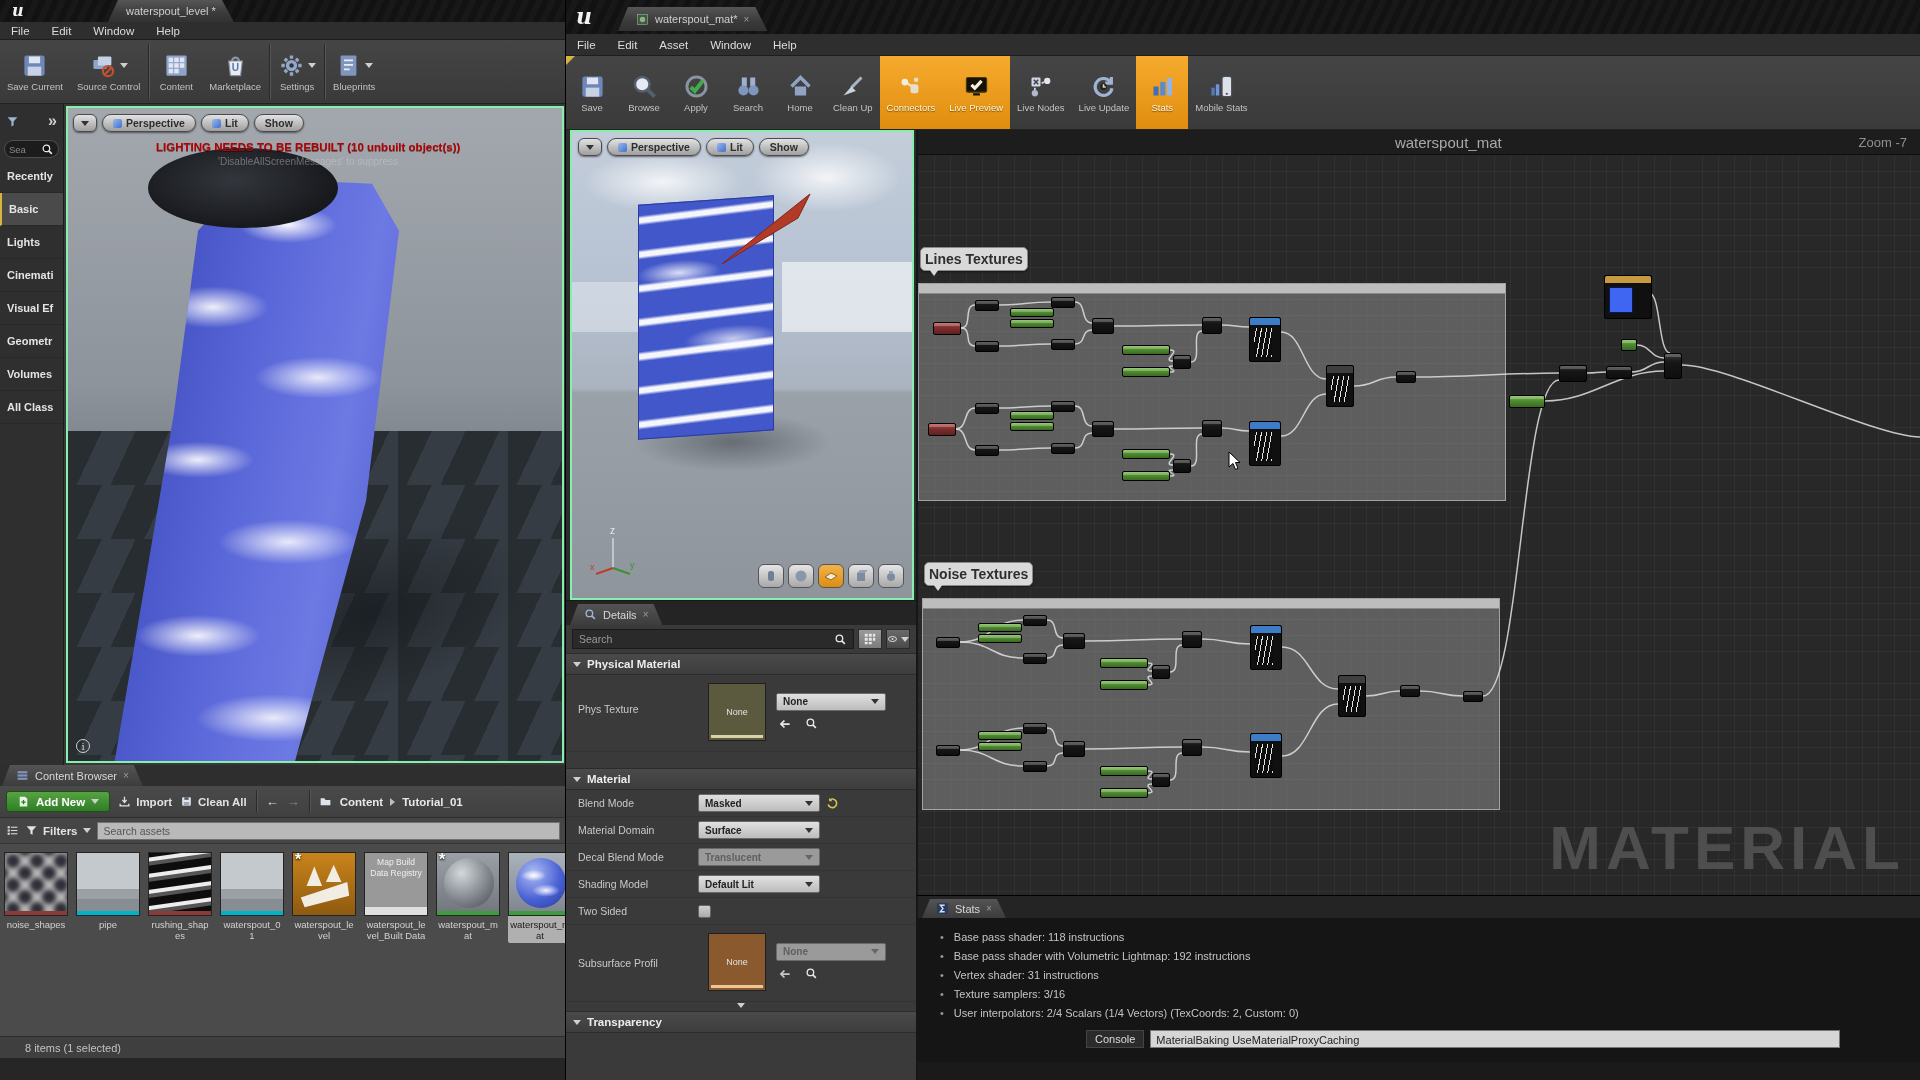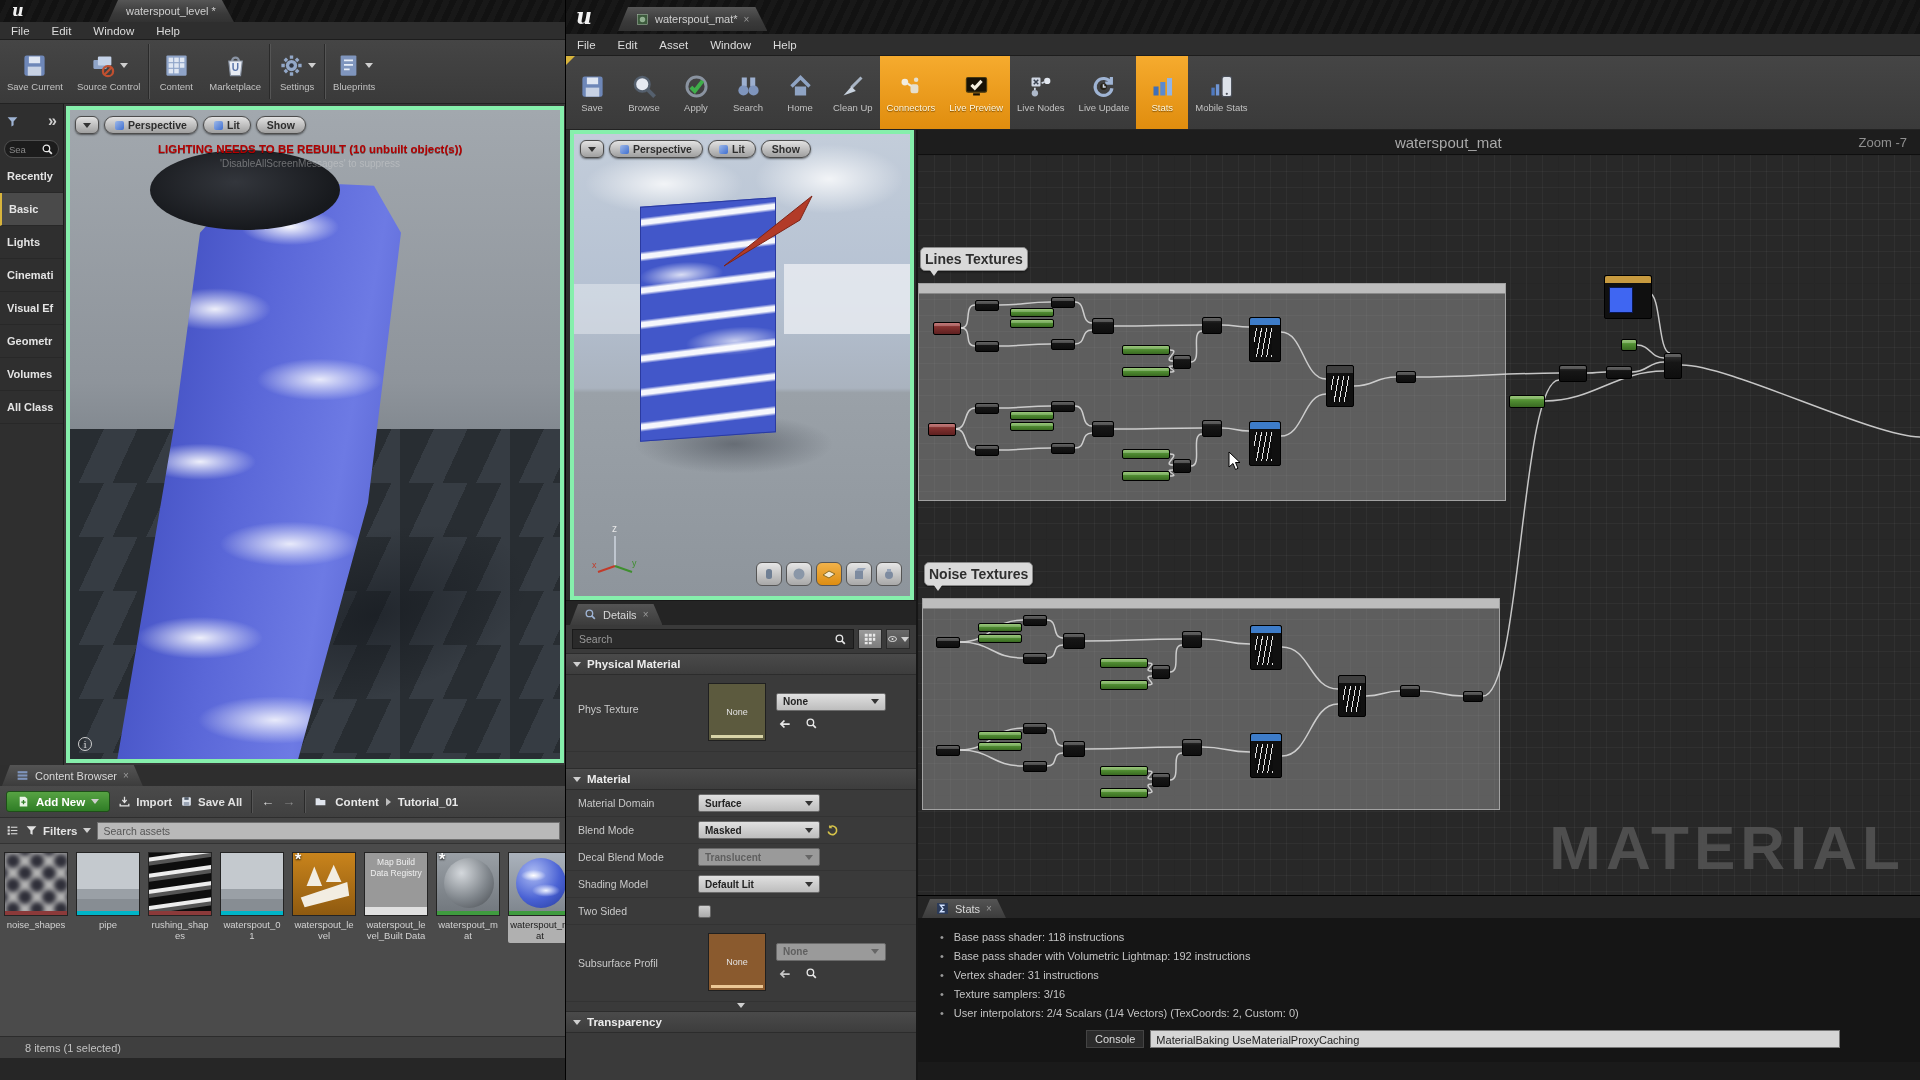--- a/index.html
+++ b/index.html
@@ -27,21 +27,21 @@
   .ticon svg{width:27px;height:27px;display:block;}
   .caret{width:0;height:0;border-left:4px solid transparent;border-right:4px solid transparent;border-top:5px solid #cfcfcf;display:inline-block;}
   
   .sidebar{left:0;top:104px;width:64px;bottom:315px;background:#2f2f2f;border-right:1px solid #1c1c1c;}
   .pa-top{height:34px;display:flex;align-items:center;justify-content:space-between;padding:0 6px;color:#e0e0e0;font-weight:bold;}
   .pa-search{margin:2px 4px;height:18px;background:#1c1c1c;border-radius:9px;border:1px solid #4e4e4e;display:flex;align-items:center;justify-content:space-between;padding:0 4px;}
   .pa-search span{color:#8a8a8a;font-size:9.5px;}
   .pa-item{height:33px;display:flex;align-items:center;padding-left:7px;color:#e4e4e4;font-size:11px;font-weight:bold;border-bottom:1px solid #282828;}
   .pa-item.sel{background:#4a4a4a;border-left:2px solid #d8b43c;}
   
-  .vp{background:#6e747b;border:4px solid #86efac;overflow:hidden;}
+  .vp{background:#6e747b;border:2px solid #86efac;overflow:hidden;}
   .pillrow{display:flex;gap:5px;}
   .pill{background:linear-gradient(#e2e2e2,#9f9f9f);border:1px solid #4c4c4c;border-radius:11px;color:#2e2e2e;
         font-size:10.5px;font-weight:bold;display:flex;align-items:center;gap:4px;padding:2px 10px;box-shadow:0 1px 2px rgba(0,0,0,.5);}
   .pill .cube{width:9px;height:9px;background:linear-gradient(135deg,#9db8e8,#3f6fd0);border-radius:2px;}
   .pill.sq{border-radius:6px;padding:2px 7px;}
   .vwarn{color:#b40000;font-weight:bold;font-size:11.5px;text-shadow:0 1px 0 rgba(0,0,0,.4);}
   .vwarn2{color:rgba(215,215,215,.42);font-size:10px;}
   
   .vp-sky{inset:0;background:linear-gradient(#a2a8ae 0%,#8e949b 42%,#767d84 58%,#4a5058 58%);}
   .vp-floor{left:0;right:0;bottom:0;height:330px;background:#363c43;
@@ -364,21 +364,21 @@
           <span>Import</span>
         </div>
         <div class="cbbtn">
           <span class="fticon">
               <svg viewBox="0 0 24 24" width="14" height="14">
                 <rect x="4" y="4" width="16" height="16" rx="2" fill="#dfe4ec"></rect>
                 <rect x="8" y="4" width="8" height="5" fill="#55606e"></rect>
                 <rect x="7" y="13" width="10" height="7" fill="#9aa4b4"></rect>
               </svg>
             </span>
-          <span>Save All</span>
+          <span>Clean All</span>
         </div>
         <div class="tsep" style="align-self:stretch;"></div>
         <span class="navarrow">←</span>
         <span class="navarrow" style="color:#8a8a8a;">→</span>
         <div class="tsep" style="align-self:stretch;"></div>
         <span class="fticon">
             <svg viewBox="0 0 24 24" width="15" height="15">
               <path d="M3 6 h7 l2 3 h9 v10 h-18 Z" fill="#dfe4ec"></path>
             </svg>
           </span>
@@ -788,38 +788,38 @@
           </div>
         </div>
       </div>
       <div style="height:16px;"></div>
       <div class="dsec">
           <span class="tri-d"></span>
           <span>Material</span>
         </div>
       <div id="mat-rows">
           <div class="drow">
+            <div class="dlab">Blend Mode</div>
+            <div class="dd">
+              <span>Masked</span>
+              <span class="caret" style="border-top-color: rgb(51, 51, 51);"></span>
+            </div>
+            <span class="fticon" style="margin-left: 6px;">
+              <svg viewBox="0 0 24 24" width="12" height="12">
+                <path d="M6 6 a8 8 0 1 1 -2 8" fill="none" stroke="#d6c34a" stroke-width="3"></path>
+                <path d="M6 2 v6 h6" fill="#d6c34a"></path>
+              </svg>
+            </span>
+          </div>
+          <div class="drow">
             <div class="dlab">Material Domain</div>
             <div class="dd">
               <span>Surface</span>
               <span class="caret" style="border-top-color: rgb(51, 51, 51);"></span>
             </div>
-          </div>
-          <div class="drow">
-            <div class="dlab">Blend Mode</div>
-            <div class="dd">
-              <span>Masked</span>
-              <span class="caret" style="border-top-color: rgb(51, 51, 51);"></span>
-            </div>
-            <span class="fticon" style="margin-left: 6px;">
-              <svg viewBox="0 0 24 24" width="12" height="12">
-                <path d="M6 6 a8 8 0 1 1 -2 8" fill="none" stroke="#d6c34a" stroke-width="3"></path>
-                <path d="M6 2 v6 h6" fill="#d6c34a"></path>
-              </svg>
-            </span>
           </div>
           <div class="drow">
             <div class="dlab">Decal Blend Mode</div>
             <div class="dd dis">
               <span>Translucent</span>
               <span class="caret" style="border-top-color: rgb(102, 102, 102);"></span>
             </div>
           </div>
           <div class="drow">
             <div class="dlab">Shading Model</div>

